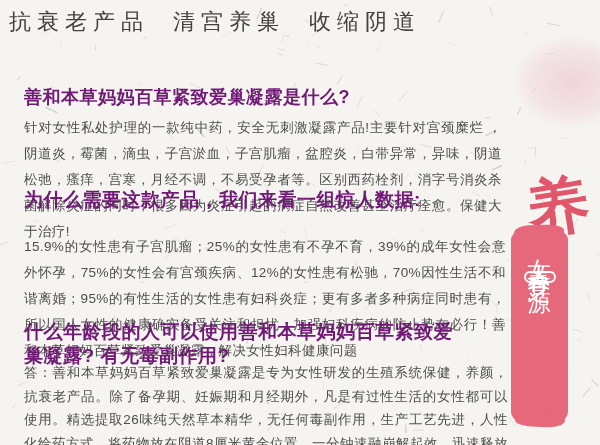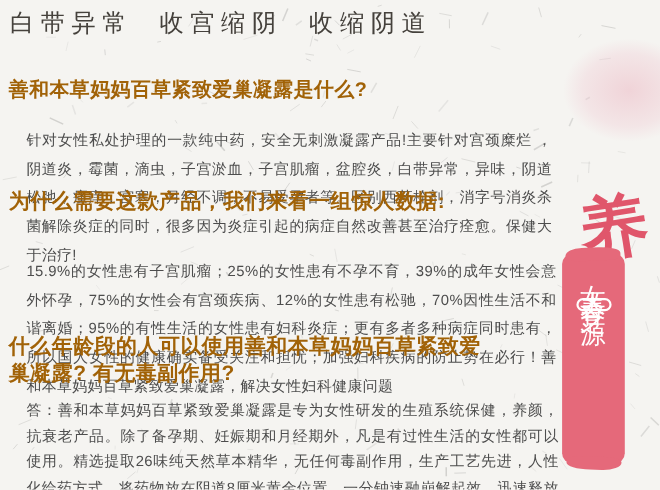--- a/index.html
+++ b/index.html
@@ -16,22 +16,22 @@
     border-radius:50% 50% 45% 55%/55% 50% 50% 45%;
     pointer-events:none;
   }
   .slogans{
     position:absolute;left:9px;top:8px;display:flex;gap:24px;
     font-family:"DejaVu Serif",serif;
     font-size:22px;line-height:28px;letter-spacing:6px;color:#45413c;font-weight:500;
   }
   .content{position:absolute;left:0;top:0;width:600px;height:445px;}
   .h-q{
-    position:absolute;left:8px;margin:0;
-    font-size:18px;font-weight:700;color:#a16207;letter-spacing:.5px;line-height:24px;
+    position:absolute;left:8px;margin:16px;
+    font-size:18px;font-weight:700;color:#701a75;letter-spacing:.5px;line-height:24px;
   }
   .h1{top:69px;}
   .h2{top:172px;font-size:19px;}
   .h3{top:304px;font-size:19px;width:438px;}
   .para{
     position:absolute;left:8px;margin:16px;
     font-size:13.5px;color:#4d4d4d;letter-spacing:.4px;text-align:justify;
   }
   .p1{top:99px;width:478px;line-height:26px;}
   .p2{top:218px;width:482px;line-height:26px;}
@@ -242,22 +242,22 @@
     <line x1="565.5373698100448" y1="320.4918542818632" x2="563.1032554391029" y2="332.2350149799046" stroke="rgba(140,140,138,0.12)" stroke-width="0.8"></line>
     <line x1="571.9172148965299" y1="329.1267690353561" x2="582.8840190958977" y2="332.2809648450861" stroke="rgba(140,140,138,0.27)" stroke-width="0.8"></line>
     <line x1="423.6083194613457" y1="429.8642002500128" x2="413.0010887806228" y2="430.2072392791571" stroke="rgba(140,140,138,0.18)" stroke-width="1.4"></line>
     <line x1="54.61208755150437" y1="242.28206821368076" x2="44.731550809535165" y2="245.5499420993957" stroke="rgba(140,140,138,0.32)" stroke-width="0.8"></line>
   </svg>
 <div class="pink-blob"></div>
 
 <div class="content">
 
   <div class="slogans">
-    <span>白带异常</span>
-    <span>收宫缩阴</span>
+    <span>抗衰老产品</span>
+    <span>清宫养巢</span>
     <span>收缩阴道</span>
   </div>
 
   <h2 class="h-q h1">善和本草妈妈百草紧致爱巢凝露是什么?</h2>
   <p class="para p1">针对女性私处护理的一款纯中药，安全无刺激凝露产品!主要针对宫颈糜烂 ，阴道炎，霉菌，滴虫，子宫淤血，子宫肌瘤，盆腔炎，白带异常，异味，阴道松弛，瘙痒，宫寒，月经不调，不易受孕者等。区别西药栓剂，消字号消炎杀菌解除炎症的同时，很多因为炎症引起的病症自然改善甚至治疗痊愈。保健大于治疗!</p>
 
   <h2 class="h-q h2">为什么需要这款产品，我们来看一组惊人数据:</h2>
   <p class="para p2">15.9%的女性患有子宫肌瘤；25%的女性患有不孕不育，39%的成年女性会意外怀孕，75%的女性会有宫颈疾病、12%的女性患有松驰，70%因性生活不和谐离婚；95%的有性生活的女性患有妇科炎症；更有多者多种病症同时患有，所以国人女性的健康确实备受关注和担忧；加强妇科疾病的防止势在必行！善和本草妈妈百草紧致爱巢凝露，解决女性妇科健康问题</p>
 
   <h2 class="h-q h3">什么年龄段的人可以使用善和本草妈妈百草紧致爱巢凝露? 有无毒副作用?</h2>

